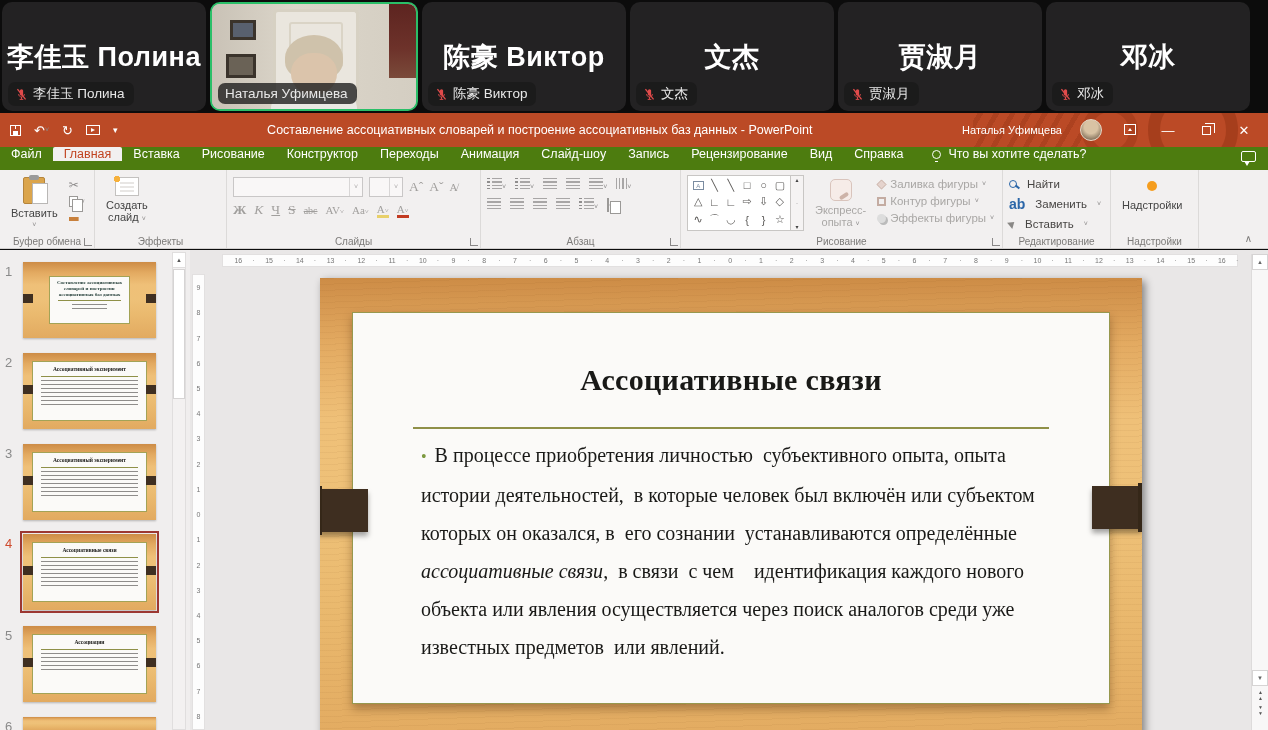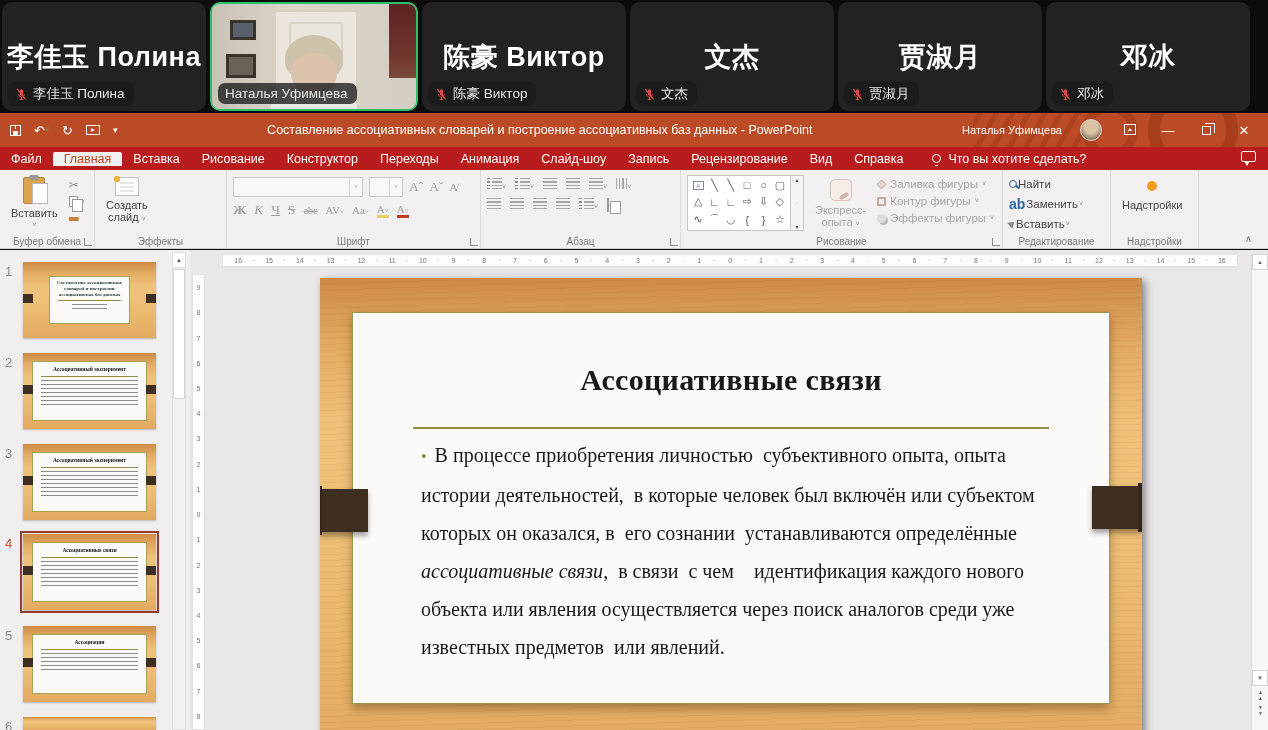--- a/index.html
+++ b/index.html
@@ -51,22 +51,22 @@
   .tb-right { display:flex; align-items:center; gap:18px; padding-right:14px; z-index:2; }
   .tb-user { font-size:11px; }
   .avatar { width:22px; height:22px; border-radius:50%; background:radial-gradient(circle at 50% 35%, #d9c3a4 0 40%, #8d7a64 75%, #5c5248); border:1px solid #e8d9c8; }
   .winbtn { color:#fff; font-size:13px; width:20px; text-align:center; }
   .i-ribopt { display:inline-block; width:12px; height:11px; border:1.3px solid #fff; position:relative; }
   .i-ribopt::after { content:''; position:absolute; left:3px; top:3px; border-left:2.5px solid transparent; border-right:2.5px solid transparent; border-bottom:3px solid #fff; }
   .i-restore { display:inline-block; width:9px; height:9px; border:1.3px solid #fff; position:relative; margin-top:2px; }
   .i-restore::before { content:''; position:absolute; left:2px; top:-4px; width:9px; height:9px; border-top:1.3px solid #fff; border-right:1.3px solid #fff; }
 
   
-  .tabrow { position:absolute; left:0; top:147px; width:1268px; height:23px; background:#b91c1c;
-            display:flex; align-items:center; color:#fff; font-size:12.5px; }
+  .tabrow { position:absolute; left:0; top:147px; width:1268px; height:23px; background:#4d7c0f;
+            display:flex; align-items:flex-start; color:#fff; font-size:12.5px; }
   .rtab { padding:0 11px; display:flex; align-items:center; }
   .rtab.sel { background:#f2f0f0; color:#c1431f; border-radius:2px 2px 0 0; }
   .tellme { display:flex; align-items:center; gap:7px; margin-left:18px; font-size:12.5px; }
   .i-bulb { width:9px; height:9px; border:1.3px solid #fff; border-radius:50%; position:relative; }
   .i-bulb::after { content:''; position:absolute; left:2px; bottom:-4px; width:3px; height:3px; border-bottom:1.5px solid #fff; }
   .i-comment { position:absolute; right:12px; top:4px; width:15px; height:11px; border:1.3px solid #fff; border-radius:2px; }
   .i-comment::after { content:''; position:absolute; left:2px; bottom:-5px; border-left:3px solid transparent; border-right:3px solid transparent; border-top:5px solid #fff; }
 
   
   .ribbon { position:absolute; left:0; top:170px; width:1268px; height:79px; background:#f2f0f0;
@@ -115,21 +115,21 @@
   .ic-arrange::before { content:''; position:absolute; left:0; top:0; width:13px; height:13px; background:#f2a33c; border:1px solid #cd8526; }
   .ic-arrange::after { content:''; position:absolute; left:8px; top:8px; width:13px; height:13px; background:#fff; border:1px solid #9b9997; }
   .ic-qstyle { width:22px; height:22px; background:#f6ece8; border:1px solid #d9c4bc; border-radius:5px; position:relative; }
   .ic-qstyle::after { content:''; position:absolute; right:2px; bottom:2px; width:10px; height:4px; background:#cdb3a8; border-radius:2px; transform:rotate(-35deg); }
   .fillcol { display:flex; flex-direction:column; gap:5px; padding-top:3px; }
   .fillrow { display:flex; align-items:center; gap:4px; font-size:11.5px; color:#a9a7a5; }
   .ic-diam { width:9px; height:9px; background:#e5d3cd; border:1px solid #c4aca2; transform:rotate(45deg) scale(.8); }
   .ic-outl { width:9px; height:9px; border:2px solid #c4aca2; }
   .ic-eff { width:9px; height:9px; background:#ddd; border-radius:50%; box-shadow:2px 2px 0 #bbb; }
   .editcol { display:flex; flex-direction:column; gap:6px; padding-top:3px; }
-  .editrow { display:flex; align-items:center; gap:1px; font-size:11.5px; color:#474543; }
+  .editrow { display:flex; align-items:center; gap:10px; font-size:11.5px; color:#474543; }
   .ic-mag { width:8px; height:8px; border:1.6px solid #2b66a8; border-radius:50%; position:relative; }
   .ic-mag::after { content:''; position:absolute; width:5px; height:1.8px; background:#2b66a8; right:-4px; bottom:-1px; transform:rotate(40deg); }
   .ic-repl { font-size:14px; color:#2b66a8; font-weight:bold; letter-spacing:0; }
   .ic-sel { width:0; height:0; border-left:6px solid #8a8886; border-top:4px solid transparent; border-bottom:4px solid transparent; transform:rotate(-40deg); }
   .ic-dot { width:10px; height:10px; border-radius:50%; background:#f59d1e; }
   .ribchev { position:absolute; right:16px; bottom:4px; font-size:10px; color:#7c7a78; }
 
   
   .workarea { position:absolute; left:0; top:250px; width:1268px; height:480px; background:#e9e7e7; }
   .thumbs { position:absolute; left:0; top:0; width:190px; height:480px; background:#f0eeee; overflow:hidden; }
@@ -369,21 +369,21 @@
           <span class="fbtn" style="font-style:italic;">К</span>
           <span class="fbtn" style="text-decoration:underline;">Ч</span>
           <span class="fbtn" style="text-decoration:line-through;">S</span>
           <span class="fbtn" style="font-size:10px;text-decoration:line-through;">abc</span>
           <span class="fbtn" style="font-size:11px;"><span>AV</span><span class="car">˅</span></span>
           <span class="fbtn" style="font-size:11px;"><span>Aa</span><span class="car">˅</span></span>
           <span class="fbtn" style="font-size:11px;border-bottom:3px solid #e8d06a;">А<span class="car">˅</span></span>
           <span class="fbtn" style="font-size:11px;border-bottom:3px solid #c23b22;">А<span class="car">˅</span></span>
         </div>
       </div>
-      <span class="glabel">Шрифт</span>
+      <span class="glabel">Слайды</span>
       <span class="dlg"></span>
     </div>
 
     <div class="rgroup" style="width:200px;">
       <div class="pargrid">
         <div class="frow" style="gap:9px;">
           <span><span class="ic-bul"></span><span class="car">˅</span></span>
           <span><span class="ic-bul"></span><span class="car">˅</span></span>
           <span><span class="ic-bars"></span></span>
           <span><span class="ic-bars"></span></span>

